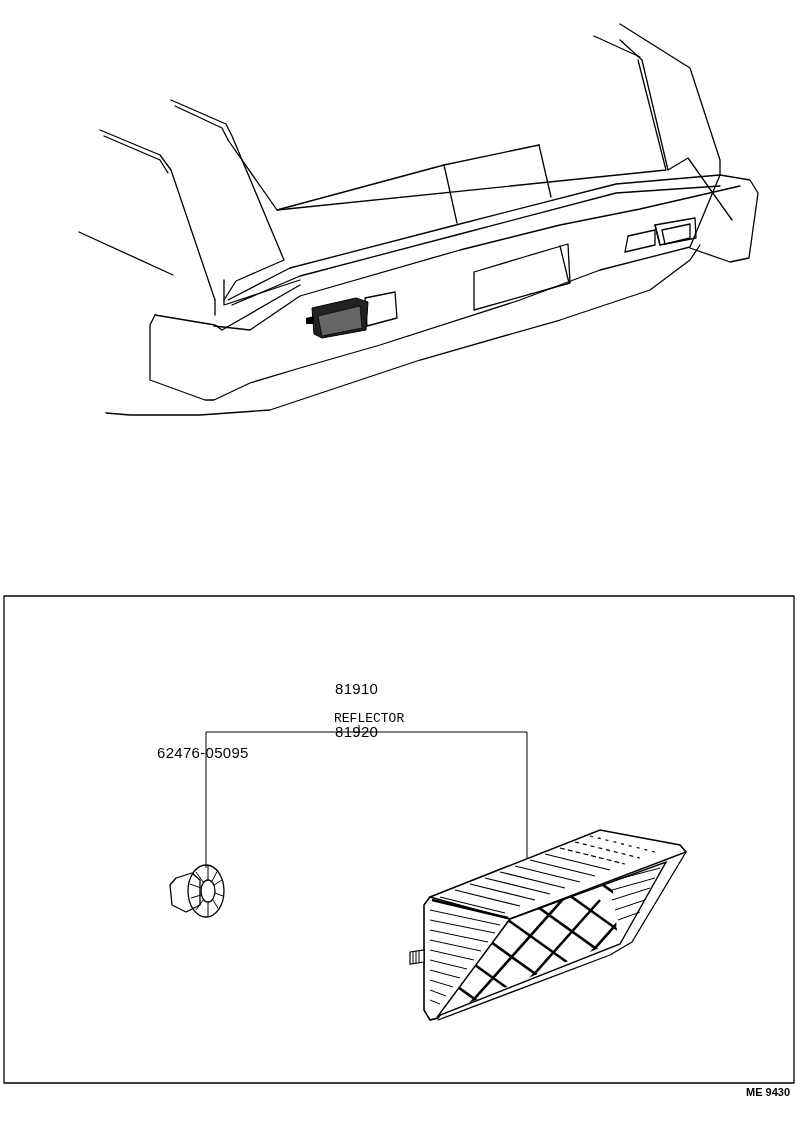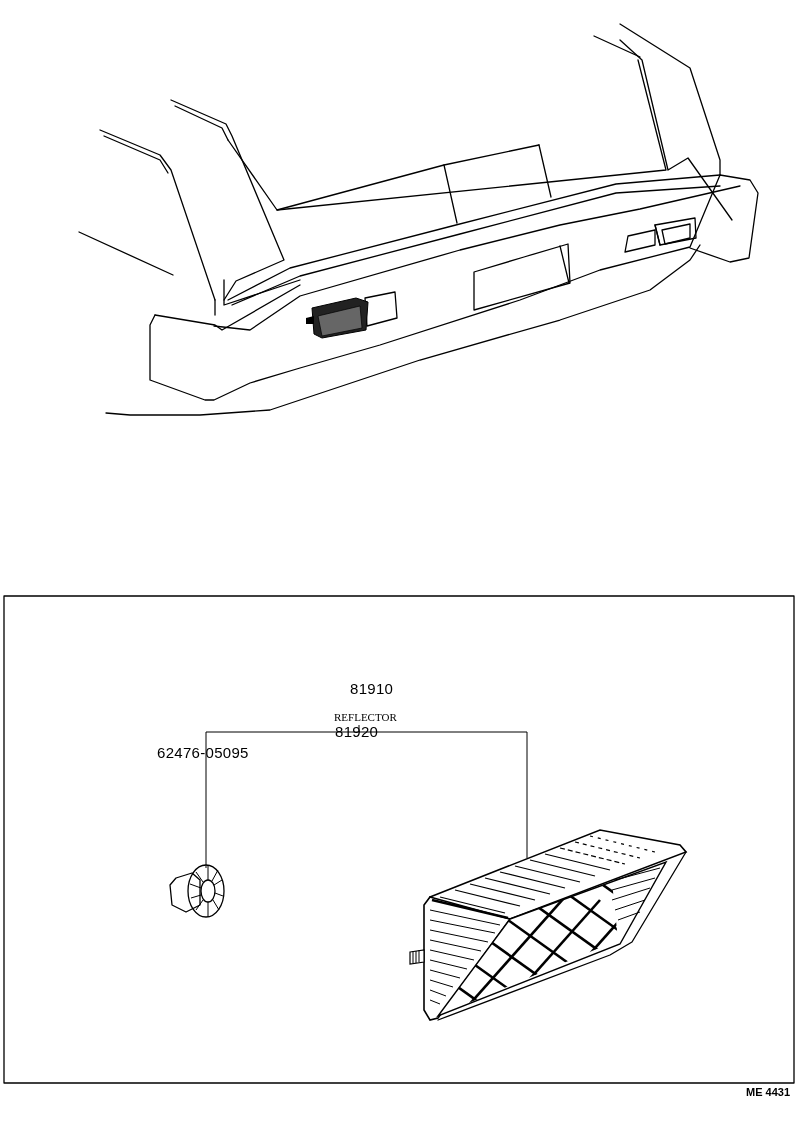--- a/index.html
+++ b/index.html
@@ -2,21 +2,21 @@
 <html><head>
 <meta charset="utf-8">
 <style>
   html, body { margin: 0; padding: 0; background: #ffffff; }
   body { width: 800px; height: 1128px; position: relative; overflow: hidden; font-family: "Liberation Sans", sans-serif; }
   svg { position: absolute; left: 0; top: 0; }
   .ln { fill: none; stroke: #000; stroke-width: 1.3; stroke-linejoin: round; stroke-linecap: round; }
   .thin { fill: none; stroke: #000; stroke-width: 1; }
   .lbl { position: absolute; color: #000; white-space: nowrap; line-height: 1; }
   .pn { font-family: "Liberation Sans", sans-serif; font-size: 15px; letter-spacing: 0.3px; }
-  .name { font-family: Liberation Serif, serif; font-size: 11px; }
+  .name { font-family: Liberation Mono, monospace; font-size: 13px; }
   .code { font-family: "Liberation Sans", sans-serif; font-size: 11px; font-weight: bold; }
 </style>
 </head>
 <body>
 
 <svg width="800" height="1128" viewBox="0 0 800 1128">
   <g>
 
     <path class="ln" d="M79,232 L173,275"></path>
     <path class="ln" d="M100,130 L160,155 L171,170 L215,300" stroke-dasharray="0"></path>
@@ -142,17 +142,17 @@
       <line x1="380" y1="1020" x2="540" y2="840"></line>
       <line x1="360" y1="1000" x2="520" y2="820"></line>
       <line x1="480" y1="1120" x2="640" y2="940"></line>
     </g>
 
     <path d="M410,952 L424,950 L424,962 L410,964 Z" fill="#fff" stroke="#000" stroke-width="1.2"></path>
     <path class="thin" d="M413,951 L413,963 M416,951 L416,963 M419,950 L419,962"></path>
   </g>
 </svg>
 
-<div class="lbl pn" style="left:350px; top:681px;">81910</div>
+<div class="lbl pn" style="left:335px; top:681px;">81910</div>
 <div class="lbl pn" style="left:335px; top:724px;">81920</div>
 <div class="lbl name" style="left:334px; top:712px;">REFLECTOR</div>
 <div class="lbl pn" style="left:157px; top:745px;">62476-05095</div>
-<div class="lbl code" style="left:746px; top:1087px;">ME 4431</div>
+<div class="lbl code" style="left:746px; top:1087px;">ME 9430</div>
 
 </body></html>

